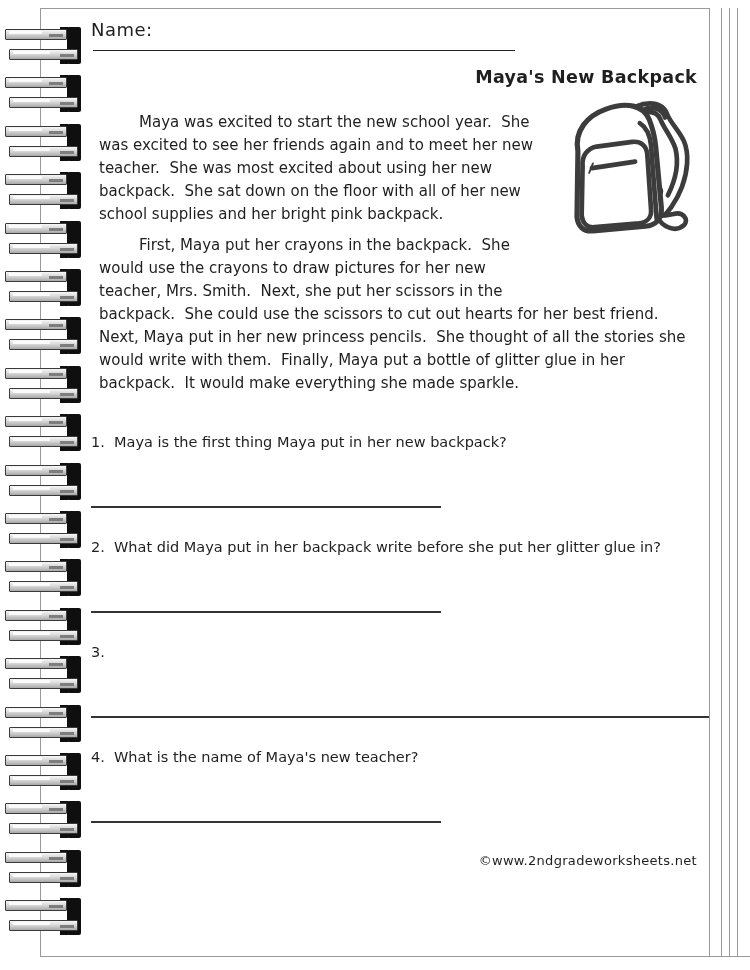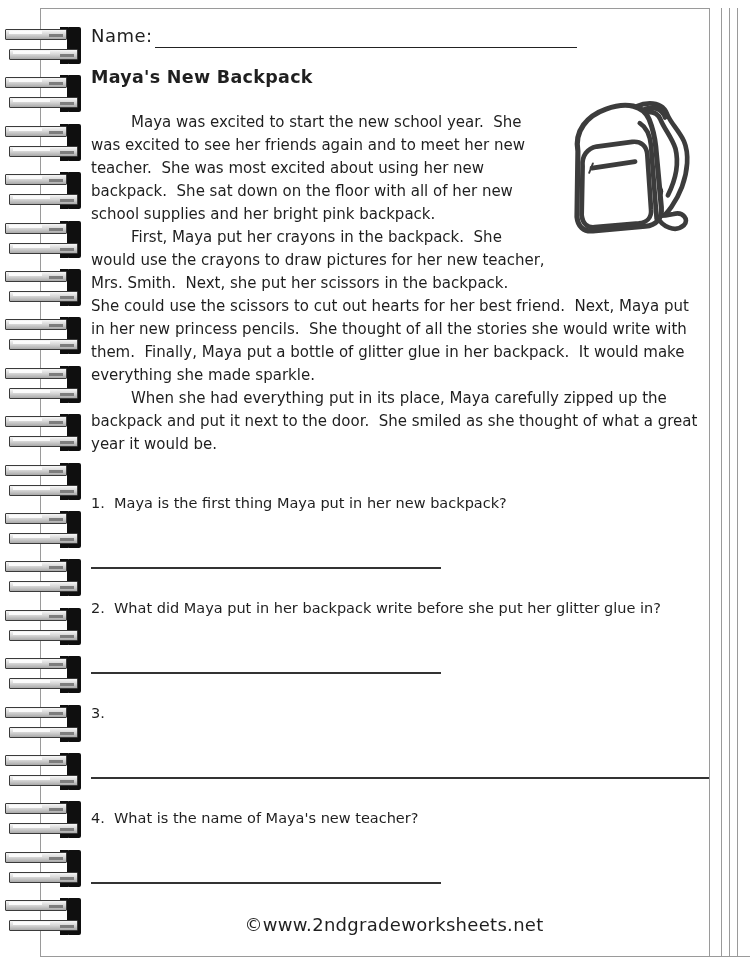--- a/index.html
+++ b/index.html
@@ -23,39 +23,39 @@
   .clip .bracket{position:absolute;right:0;top:0;width:14px;height:37px;background:#0f0f0f;border-radius:2px;}
   .clip .bracket::before{content:'';position:absolute;left:-7px;top:0;width:8px;height:8px;background:#0f0f0f;}
   .clip .bracket::after{content:'';position:absolute;left:-7px;bottom:0;width:8px;height:8px;background:#0f0f0f;}
   .clip .bar{position:absolute;height:11px;background:linear-gradient(#f7f7f7 0%,#d9d9d9 45%,#a9a9a9 100%);
     border:1px solid #3a3a3a;border-radius:1px;box-sizing:border-box;}
   .clip .bar::before{content:'';position:absolute;left:3px;top:1px;width:55%;height:3px;background:#ffffff;opacity:.85;}
   .clip .bar::after{content:'';position:absolute;right:3px;bottom:2px;width:14px;height:3px;background:#7d7d7d;}
   .clip .bar.top{left:0;width:62px;top:2px;}
   .clip .bar.bottom{left:4px;width:69px;top:22px;}
   
-  .name-row{display:flex;align-items:center;height:32px;}
+  .name-row{display:flex;align-items:flex-start;height:32px;flex-direction:column;}
   .name-label{font-size:18px;letter-spacing:.5px;}
   .name-line{display:inline-block;width:422px;height:24px;border-bottom:1.6px solid #222;margin-left:2px;}
-  .title{margin:16px 0 0 0;text-align:left;font-size:17.5px;font-weight:600;letter-spacing:.3px;}
+  .title{margin:16px 0 0 0;text-align:right;font-size:17.5px;font-weight:600;letter-spacing:.3px;}
   
   .story{margin-top:24px;font-size:15px;line-height:23px;width:608px;}
-  .story p{margin:0;text-indent:40px;white-space:pre-wrap;}
+  .story p{margin:8px;text-indent:40px;white-space:pre-wrap;}
   .backpack-float{float:right;width:140px;height:150px;margin:-16px 0 46px 14px;}
   .backpack-float svg{display:block;width:140px;height:150px;}
   
   .questions{margin-top:38px;}
   .question{margin-bottom:30px;}
   .q-text{display:flex;font-size:14.5px;line-height:19px;}
   .q-num{width:23px;flex:0 0 auto;}
   .answer-line{margin-top:54px;height:0;border-bottom:2px solid #333;}
   .w-short{width:350px;}
   .w-long{width:618px;}
   
-  .footer{margin-top:20px;text-align:center;font-size:18px;letter-spacing:.3px;}
+  .footer{margin-top:20px;text-align:right;font-size:13px;letter-spacing:.3px;}
 </style>
 </head>
 <body>
 
 <div class="canvas">
 
   <div class="page">
 
     <div class="name-row">
       <span class="name-label">Name:</span>
@@ -83,21 +83,20 @@
 
             <path d="M23,76 C22,65 28,57 38,55 L76,50 C85,49 91,54 92,63 L96,122 C97,131 91,136 83,137 L36,141 C28,142 23,137 22,128 Z" fill="#ffffff" stroke-width="5"></path>
 
             <path d="M33,78 L79,71" stroke-width="5"></path>
             <path d="M34,73 L30,83" stroke-width="2"></path>
           </g>
         </svg>
       </div>
       <p>Maya was excited to start the new school year.  She was excited to see her friends again and to meet her new teacher.  She was most excited about using her new backpack.  She sat down on the floor with all of her new school supplies and her bright pink backpack.</p>
       <p>First, Maya put her crayons in the backpack.  She would use the crayons to draw pictures for her new teacher, Mrs. Smith.  Next, she put her scissors in the backpack.  She could use the scissors to cut out hearts for her best friend.  Next, Maya put in her new princess pencils.  She thought of all the stories she would write with them.  Finally, Maya put a bottle of glitter glue in her backpack.  It would make everything she made sparkle.</p>
-      <p>When she had everything put in its place, Maya carefully zipped up the backpack and put it next to the door.  She smiled as she thought of what a great year it would be.</p>
     </div>
 
     <div class="questions">
 
       <div class="question">
         <div class="q-text">
           <span class="q-num">1.</span>
           <span>Maya is the first thing Maya put in her new backpack?</span>
         </div>
         <div class="answer-line w-short"></div>

